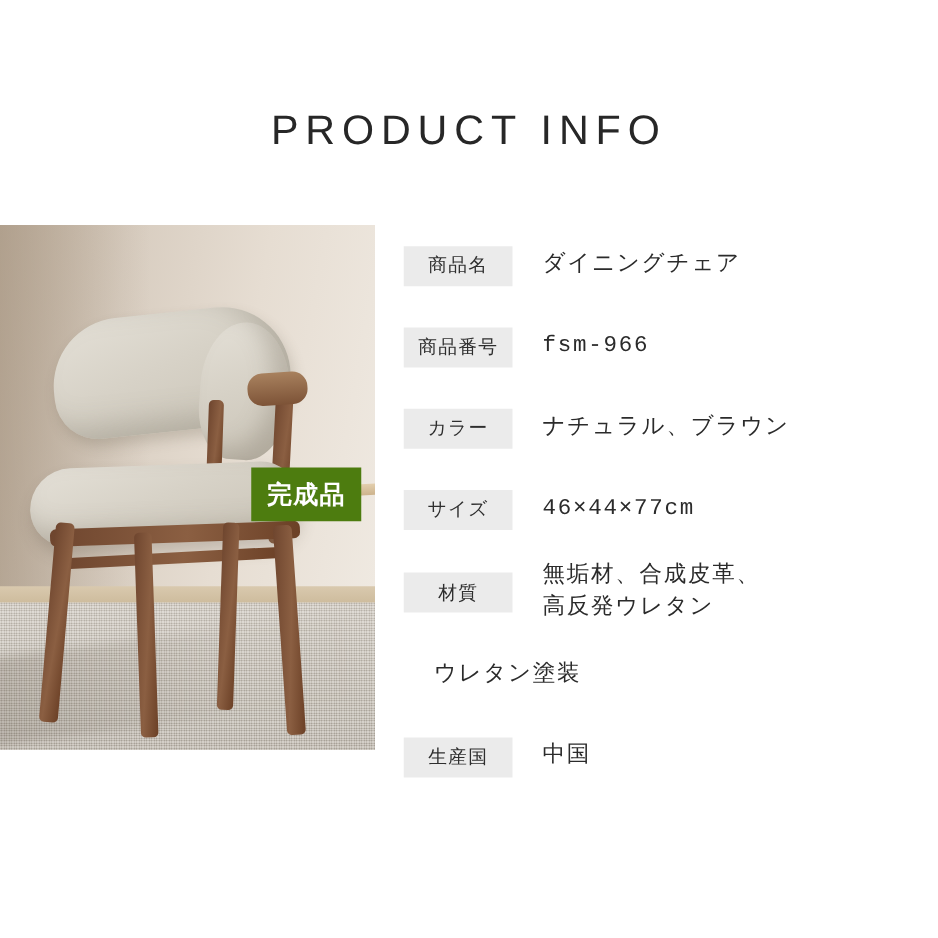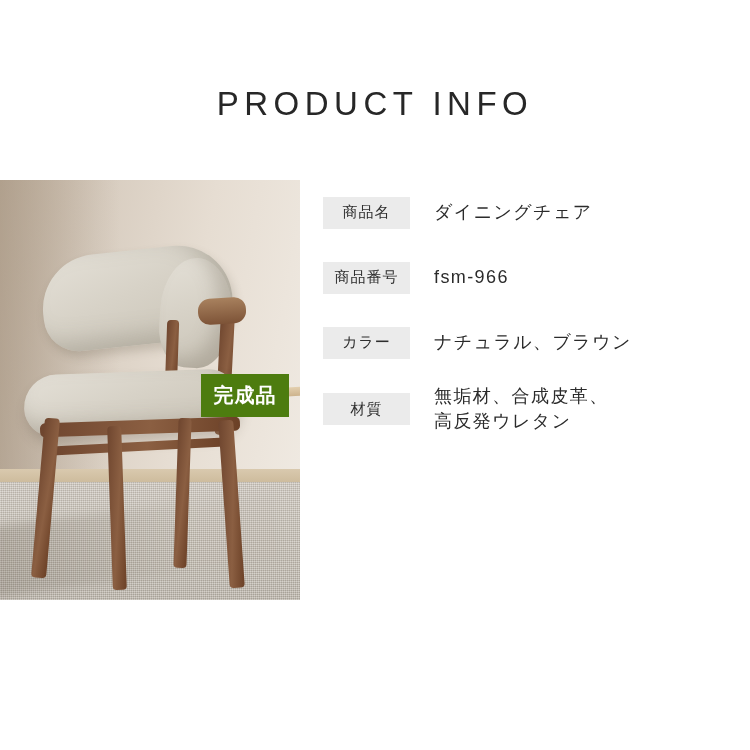--- a/index.html
+++ b/index.html
@@ -135,20 +135,21 @@
     font-size:20px;
     font-weight:700;
     letter-spacing:1px;
   }
 
   
   .spec { position:absolute; left:323px; top:180px; width:400px; }
   .row {
     display:flex; align-items:center;
     height:65px;
+    font-family:Liberation Mono, monospace;
   }
   .row .chip {
     flex:0 0 87px;
     height:32px;
     background:#ebebeb;
     color:#2e2e2e;
     font-size:15px;
     display:flex; align-items:center; justify-content:center;
     letter-spacing:1px;
   }
@@ -206,26 +207,35 @@
     <div class="row">
       <div class="chip">商品番号</div>
       <div class="val">fsm-966</div>
     </div>
 
     <div class="row">
       <div class="chip">カラー</div>
       <div class="val">ナチュラル、ブラウン</div>
     </div>
 
+    <div class="row">
+      <div class="chip">サイズ</div>
+      <div class="val">46×44×77cm</div>
+    </div>
 
     <div class="row tall">
       <div class="chip">材質</div>
       <div class="val">無垢材、合成皮革、
 高反発ウレタン</div>
     </div>
 
     <div class="row">
-    </div>
-
+      <div class="val">ウレタン塗装</div>
+    </div>
+
+    <div class="row">
+      <div class="chip">生産国</div>
+      <div class="val">中国</div>
+    </div>
 
   </div>
 
 </div>
 
 </body></html>

